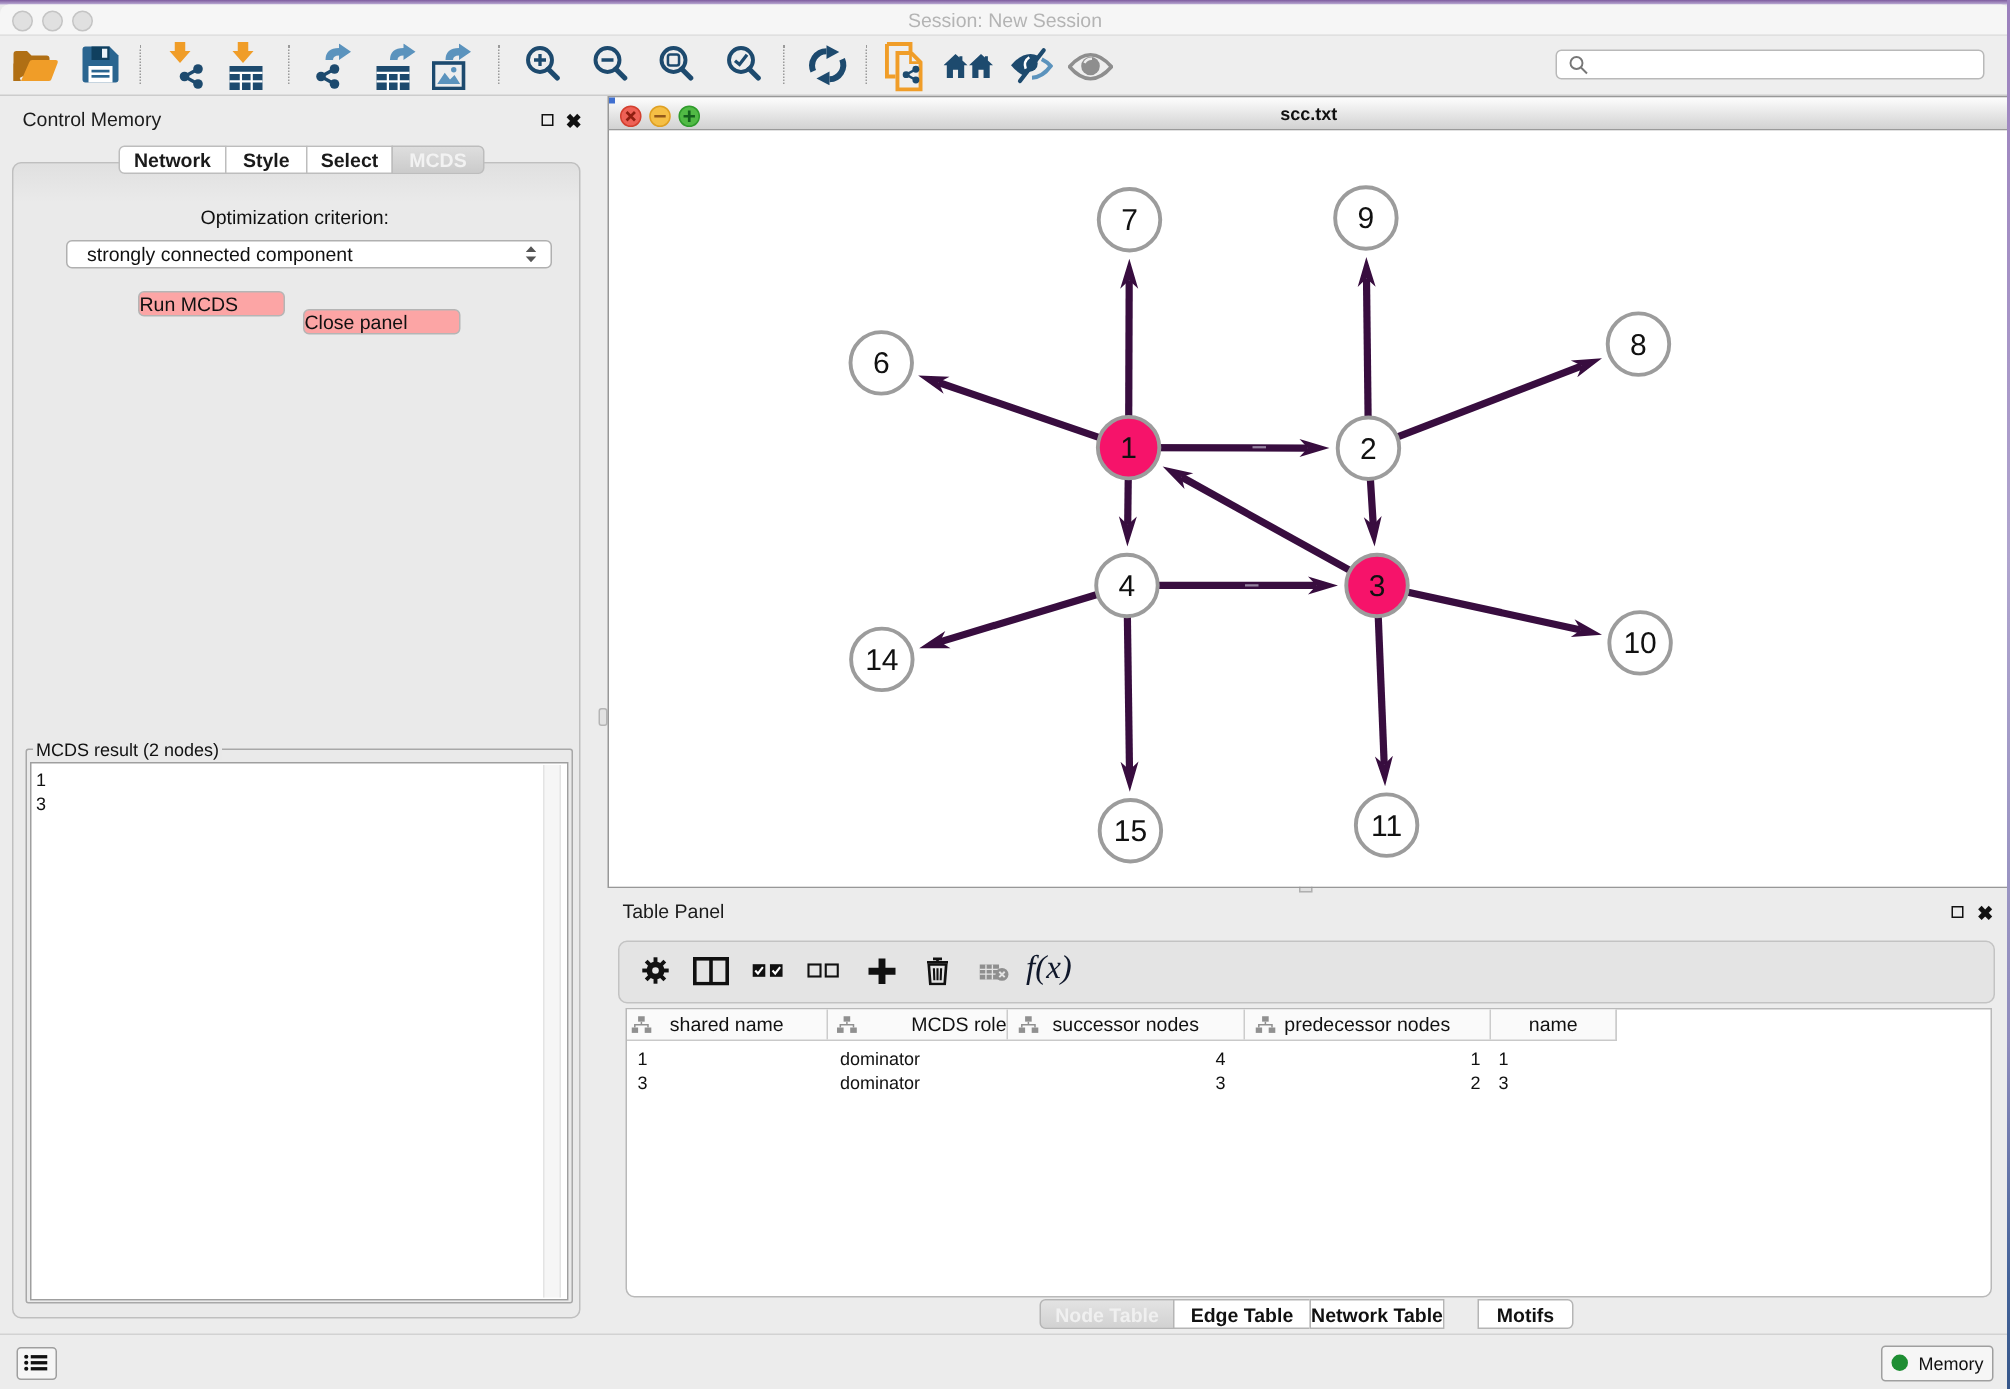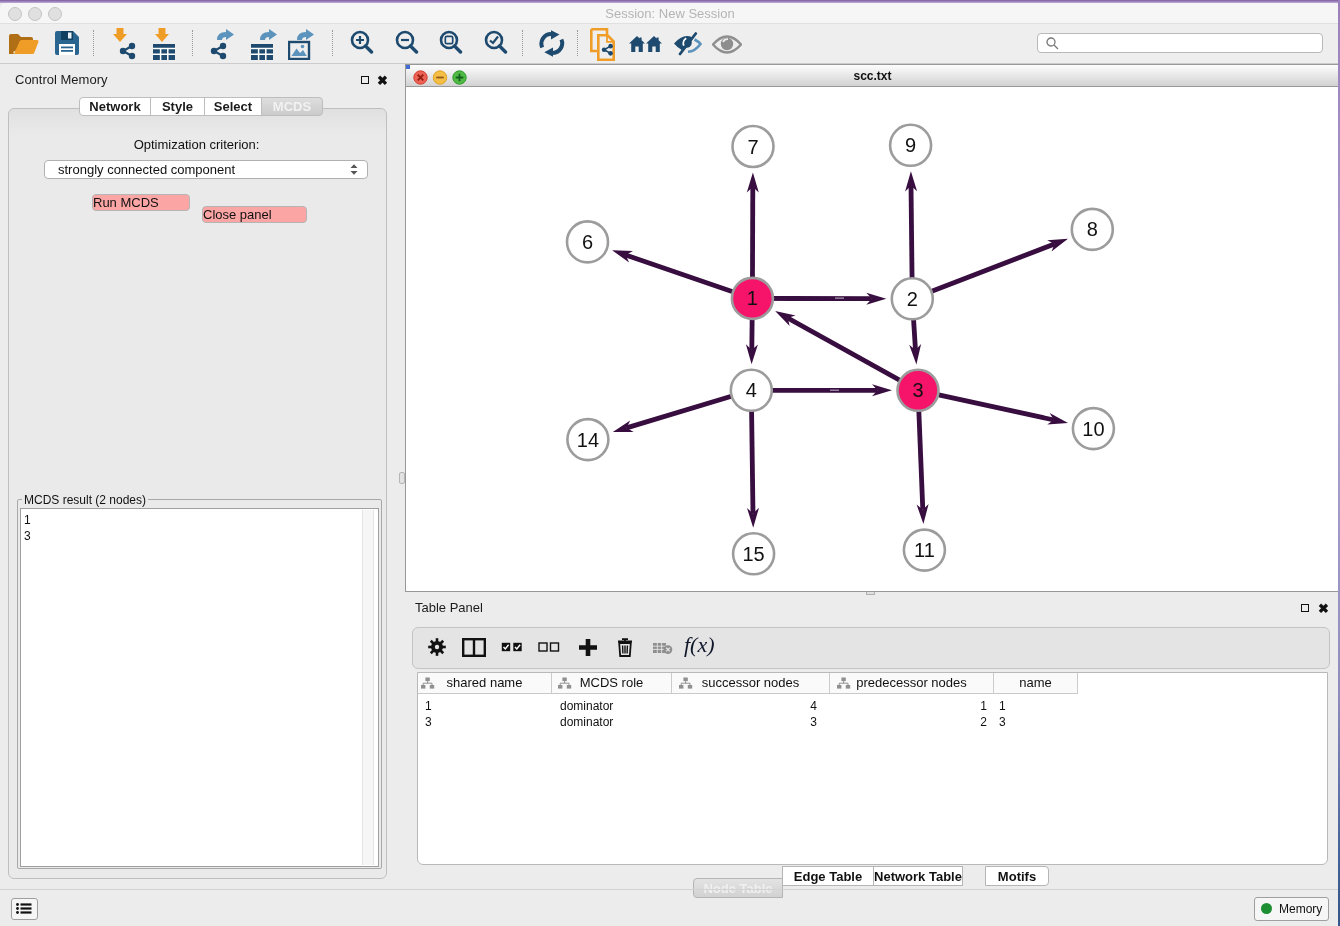--- a/index.html
+++ b/index.html
@@ -407,36 +407,36 @@
         <circle cx="1.5" cy="9.5" r="1.4"></circle>
 <rect x="4.5" y="0.4" width="11" height="2.2"></rect>
         <rect x="4.5" y="4.4" width="11" height="2.2"></rect>
         <rect x="4.5" y="8.4" width="11" height="2.2"></rect>
       </g>
     </svg>
 </div>
 <div class="abs tbl">
   <div class="abs tbl-head"></div>
   <div class="th" style="left:0;width:133px;">shared name</div>
-  <div class="th" style="left:134px;width:119px;">MCDS role</div>
+  <div class="th" style="left:134px;width:119px;text-align:right;">MCDS role</div>
   <div class="th" style="left:254px;width:157px;">successor nodes</div>
   <div class="th" style="left:412px;width:163px;">predecessor nodes</div>
   <div class="th" style="left:576px;width:83px;">name</div>
   <div class="td" style="left:7px;top:25px;">1</div>
   <div class="td" style="left:142px;top:25px;">dominator</div>
   <div class="td" style="left:254px;top:25px;width:145px;text-align:right;">4</div>
   <div class="td" style="left:412px;top:25px;width:157px;text-align:right;">1</div>
   <div class="td" style="left:581px;top:25px;">1</div>
   <div class="td" style="left:7px;top:41px;">3</div>
   <div class="td" style="left:142px;top:41px;">dominator</div>
   <div class="td" style="left:254px;top:41px;width:145px;text-align:right;">3</div>
   <div class="td" style="left:412px;top:41px;width:157px;text-align:right;">2</div>
   <div class="td" style="left:581px;top:41px;">3</div>
 </div>
-<div class="abs btab" style="left:693px;width:90px;top:866px;background:linear-gradient(#e3e3e3,#d2d2d2);color:#f0f0f0;border-radius:4px 0 0 4px;margin-top:12px;">Node Table</div>
+<div class="abs btab" style="left:693px;width:90px;top:866px;background:linear-gradient(#e3e3e3,#d2d2d2);color:#f0f0f0;border-radius:4px 0 0 4px;">Node Table</div>
 <div class="abs btab" style="left:782px;width:92px;top:866px;">Edge Table</div>
 <div class="abs btab" style="left:873px;width:90px;top:866px;">Network Table</div>
 <div class="abs btab" style="left:985px;width:64px;top:866px;border-radius:0 4px 4px 0;">Motifs</div>
 
 <div class="abs statusline"></div>
 <div class="abs sbtn" style="left:11px;top:898px;width:25px;height:20px;"></div>
 <div class="abs sbtn" style="left:1254px;top:897px;width:73px;height:22px;"></div>
 <div class="abs" style="left:1261px;top:903px;width:11px;height:11px;border-radius:50%;background:#1e8e33;"></div>
 <div class="abs" style="left:1279px;top:902px;font-size:12px;color:#111;">Memory</div>
 <div class="abs" style="left:1338px;top:0;width:2px;height:926px;background:linear-gradient(#9b7fbd,#b0a5cf 40%,#8f8cbd 75%,#44639a 92%,#35568a);"></div>

